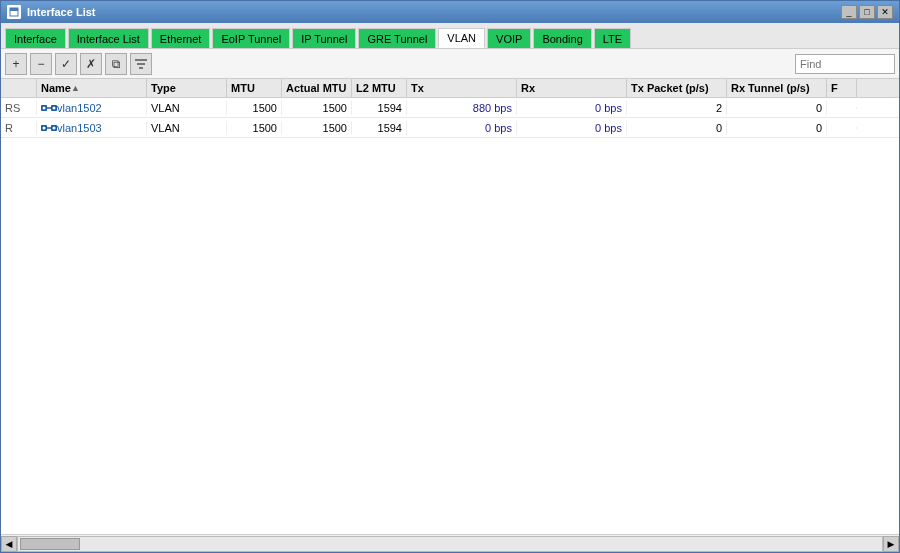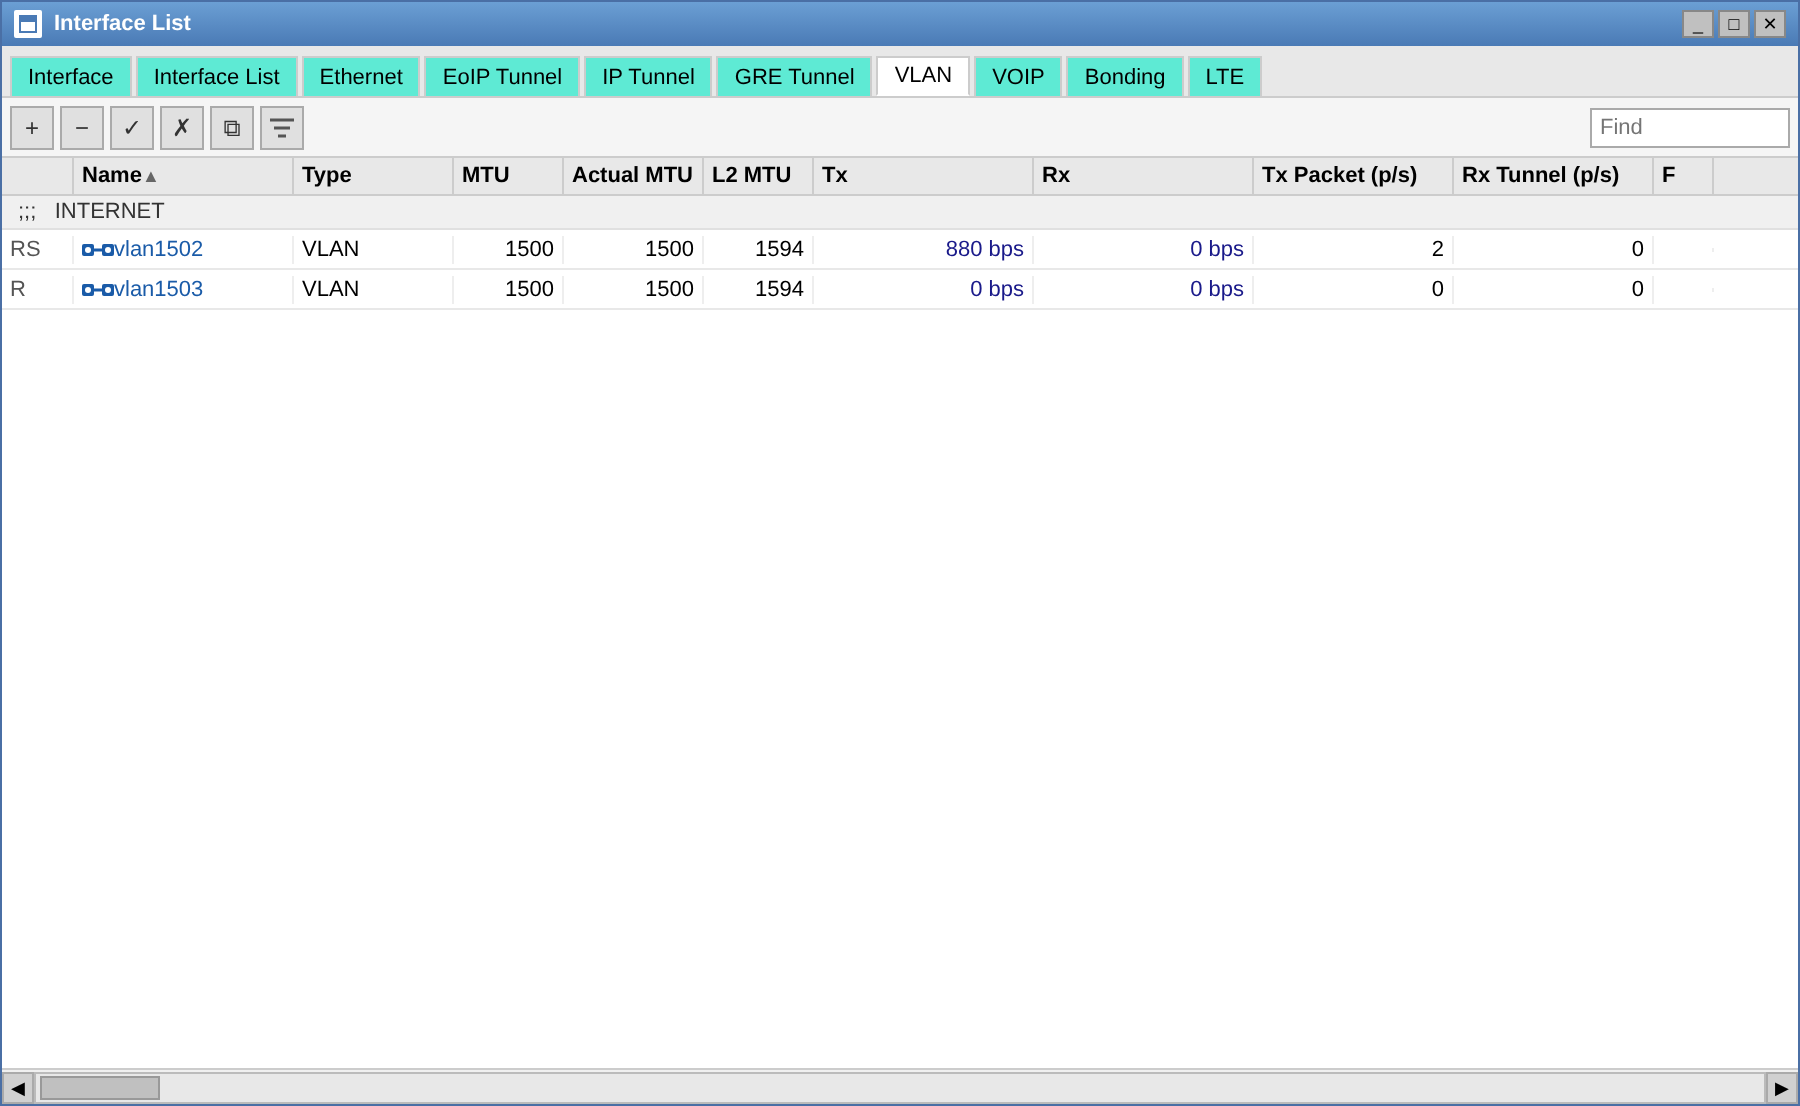--- a/index.html
+++ b/index.html
@@ -76,21 +76,21 @@
       padding-top: 3px;
       padding-left: 4px;
       flex-shrink: 0;
       height: 26px;
     }
 
     .tab {
       padding: 2px 8px;
       border: 1px solid #ccc;
       border-bottom: none;
-      background: #5eead4;
+      background: #22c55e;
       cursor: pointer;
       font-size: 11px;
       color: #000;
       margin-right: 2px;
       height: 20px;
       display: flex;
       align-items: center;
     }
 
     .tab.active {
@@ -370,25 +370,20 @@
       <div class="th th-rx-packet">
         <span>Rx Tunnel (p/s)</span>
       </div>
       <div class="th th-f">
         <span>F</span>
       </div>
     </div>
 
     <div class="table-body">
 
-      <div class="group-row">
-        <span>;;;</span>
-        &nbsp;
-        <span>INTERNET</span>
-      </div>
 
       <div class="data-row">
         <div class="row-check cell">RS</div>
         <div class="cell cell-name">
           <span class="iface-icon">
             <svg width="16" height="12" viewBox="0 0 16 12">
               <rect x="0" y="3" width="6" height="6" rx="1" fill="#1a5ba8"></rect>
               <rect x="10" y="3" width="6" height="6" rx="1" fill="#1a5ba8"></rect>
               <line x1="6" y1="6" x2="10" y2="6" stroke="#1a5ba8" stroke-width="1.5"></line>
               <circle cx="3" cy="6" r="1.5" fill="white"></circle>

